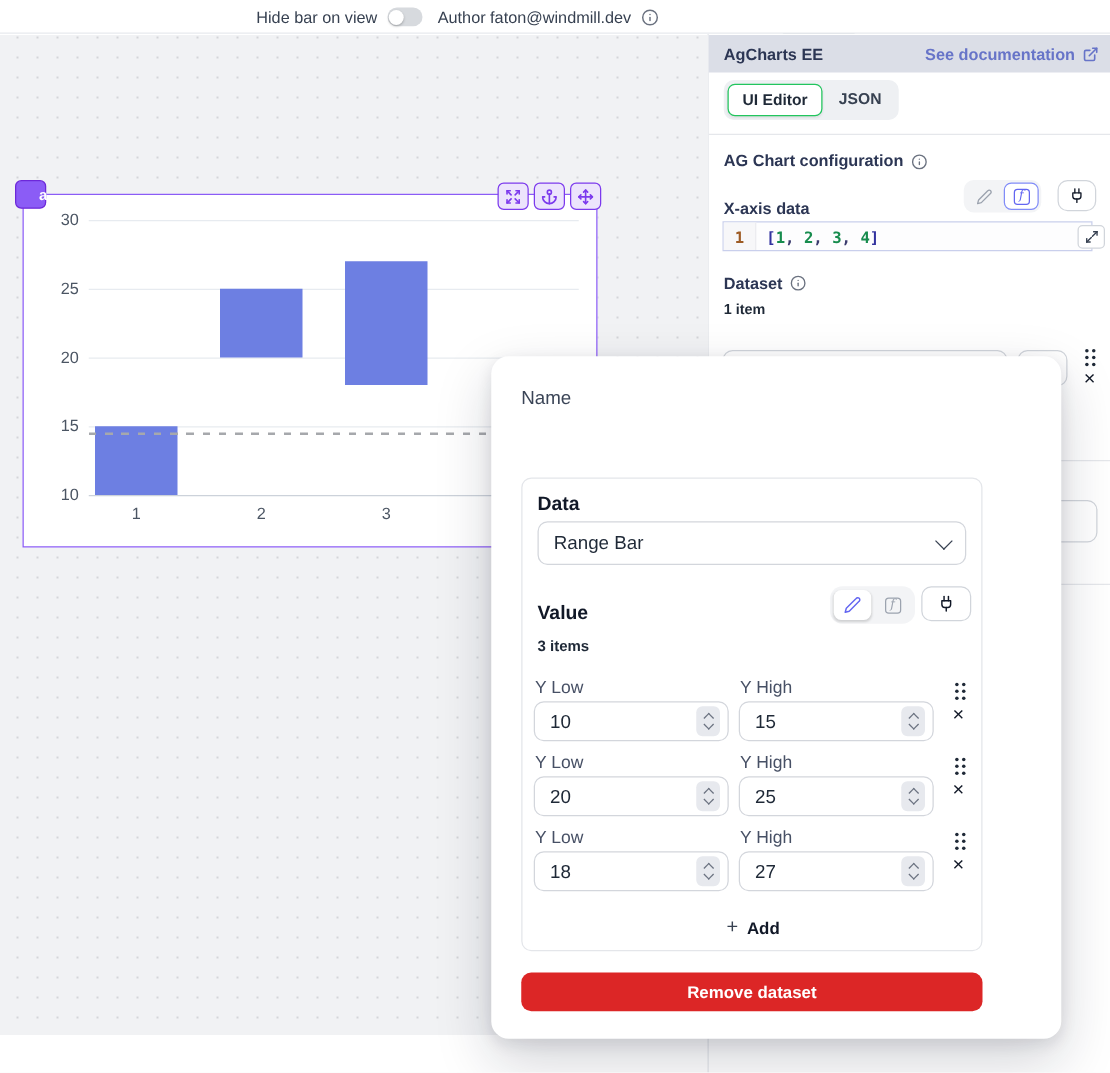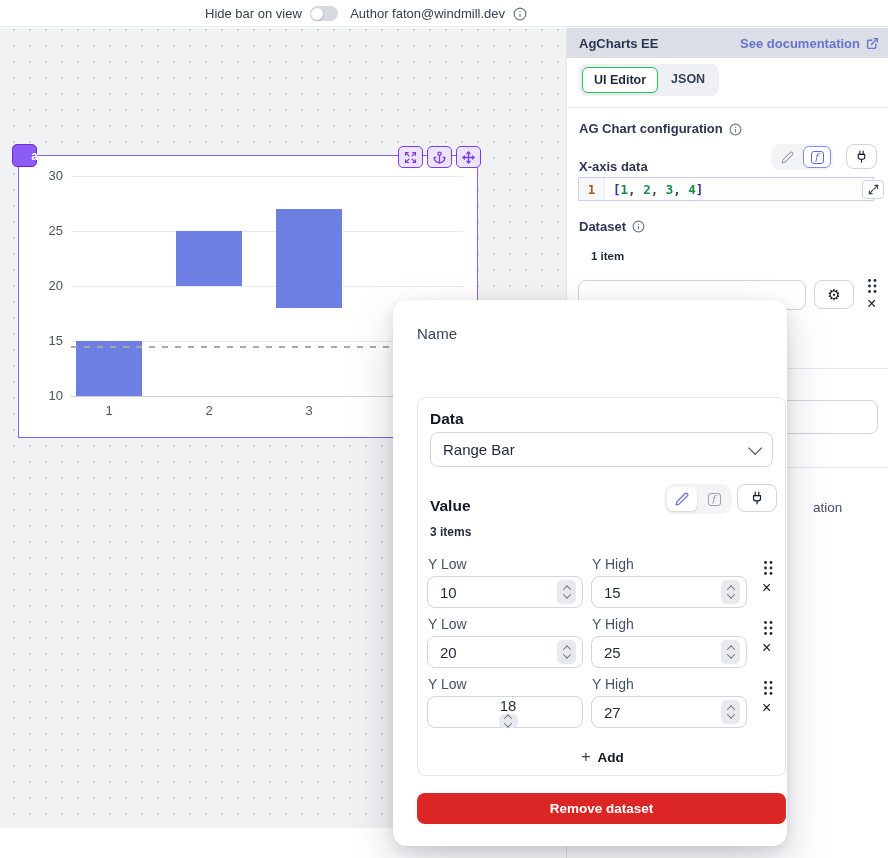--- a/index.html
+++ b/index.html
@@ -58,21 +58,21 @@
   #code-line { display:flex; align-items:center; padding-left:8px; white-space:pre; font-weight:bold; }
   .tok-brk { color:#32329f; } .tok-num { color:#178c4e; } .tok-pun { color:#3b3b6e; }
   #code-expand { position:absolute; right:4px; top:180px; width:22px; height:19px; background:#fff; border:1px solid #d1d5db; border-radius:4px; display:flex; align-items:center; justify-content:center; color:#374151; cursor:pointer; }
 
   .ghost-input { position:absolute; background:#fff; border:1px solid #d1d5db; border-radius:8px; }
   .drag-dots { position:absolute; color:#1f2937; cursor:grab; display:flex; }
   .x-close { position:absolute; font-size:16px; color:#111827; line-height:1; cursor:pointer; }
   #hidden-frag { position:absolute; left:246px; top:500px; font-size:13.5px; color:#475069; }
 
   
-  #modal { left:393px; top:300px; width:394px; height:546px; background:#fff; border-radius:14px; z-index:50;
+  #modal { left:393px; top:285px; width:456px; height:546px; background:#fff; border-radius:14px; z-index:50;
     box-shadow:0 18px 45px rgba(15,23,42,.18), 0 4px 12px rgba(15,23,42,.10); }
   .m-label { font-size:15px; color:#3b4557; }
   .m-input { position:absolute; background:#fff; border:1px solid #d3d6dc; border-radius:8px; font-size:15px; color:#1f2937; display:flex; align-items:center; padding-left:12px; }
   #m-name-label { position:absolute; left:24px; top:25px; }
   #m-name-input { left:24px; top:48px; width:369px; height:33px; }
   #m-box { position:absolute; left:24px; top:97px; width:369px; height:379px; border:1px solid #e4e6ea; border-radius:8px; }
   .m-h { position:absolute; font-size:15.5px; font-weight:bold; color:#111827; }
   #m-select { left:12px; top:34px; width:343px; height:35px; justify-content:space-between; padding-right:14px; cursor:pointer; }
   .chev-down { width:10px; height:10px; border-right:1.8px solid #374151; border-bottom:1.8px solid #374151; transform:rotate(45deg) translateY(-3px); }
   #m-items-count { position:absolute; left:12px; top:127px; font-size:12px; font-weight:bold; color:#1f2937; }
@@ -267,21 +267,21 @@
     <div class="sec-title" style="top:219px;">
       <span>Dataset</span>
       <span class="info-ic">
           <svg width="13" height="13" viewBox="0 0 24 24" fill="none" stroke="currentColor" stroke-width="2" stroke-linecap="round">
             <circle cx="12" cy="12" r="10"></circle>
             <path d="M12 16v-4"></path>
             <path d="M12 8h.01"></path>
           </svg>
         </span>
     </div>
-    <div class="sec-title" style="top:250px; font-size:11.5px; color:#1f2937;margin-left:12px;">
+    <div class="sec-title" style="top:242px; font-size:11.5px; color:#1f2937;">
       <span>1 item</span>
     </div>
 
     <div class="ghost-input" style="left:11px; top:280px; width:228px; height:30px;"></div>
     <div class="plug-btn" style="left:247px; top:280px; width:40px; height:29px;">
       <span style="font-size:15px; line-height:1;">⚙</span>
     </div>
     <div class="drag-dots" style="left:299px; top:278px;">
       <svg width="12" height="16" viewBox="0 0 12 16" fill="#1f2937">
           <circle cx="3.5" cy="2.5" r="1.4"></circle>
@@ -383,21 +383,21 @@
             <circle cx="3.5" cy="8" r="1.4"></circle>
             <circle cx="9" cy="8" r="1.4"></circle>
             <circle cx="3.5" cy="13.5" r="1.4"></circle>
             <circle cx="9" cy="13.5" r="1.4"></circle>
           </svg>
         </div>
       <span class="x-close" style="left:344px; top:242px;">×</span>
 
       <span class="row-label" style="left:10px; top:278px;">Y Low</span>
       <span class="row-label" style="left:174px; top:278px;">Y High</span>
-      <div class="num-input" style="left:9px; top:298px;flex-direction:column;">
+      <div class="num-input" style="left:9px; top:298px;">
           <span>18</span>
           <span class="stepper">
             <span class="st-chev st-up"></span>
             <span class="st-chev st-dn"></span>
           </span>
         </div>
       <div class="num-input" style="left:173px; top:298px;">
           <span>27</span>
           <span class="stepper">
             <span class="st-chev st-up"></span>

